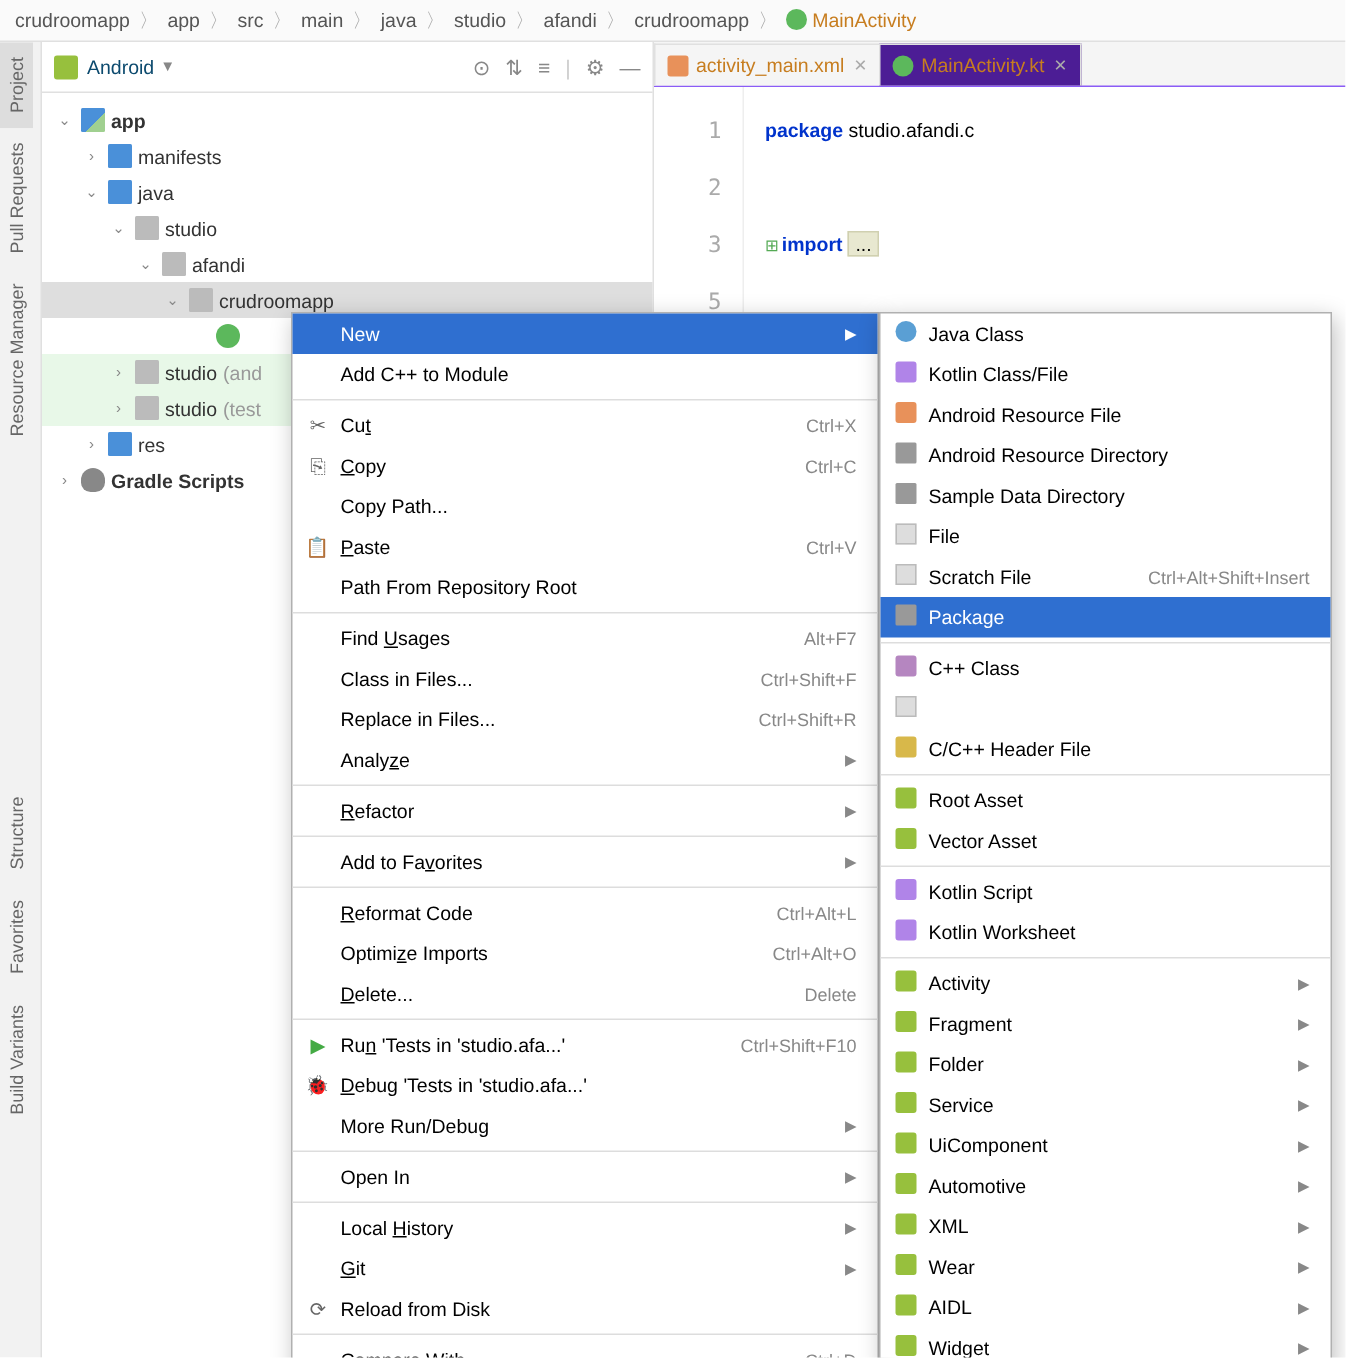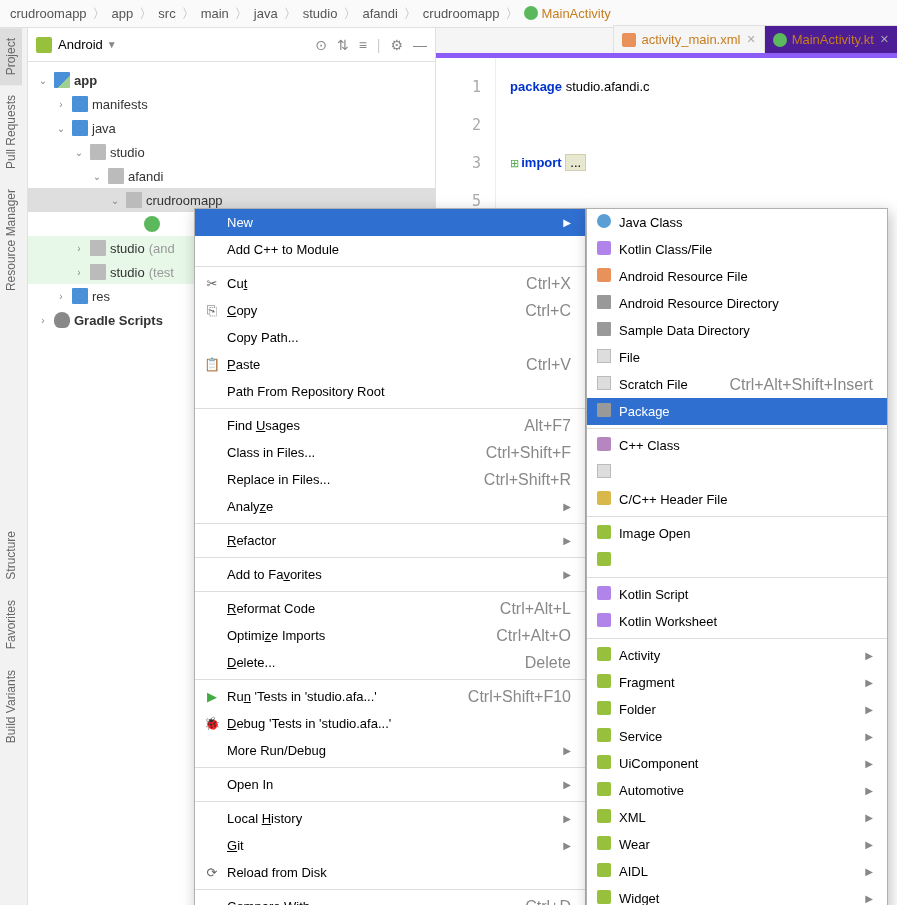--- a/index.html
+++ b/index.html
@@ -14,21 +14,21 @@
 
 
 .left-rail { position:absolute; left:0; top:28px; width:28px; height:calc(100% - 28px); background:#f2f2f2; border-right:1px solid #e0e0e0; }
 .rail-tab { writing-mode:vertical-rl; transform:rotate(180deg); padding:10px 4px; color:#666; cursor:pointer; font-size:12px; text-align:center; }
 .rail-tab.active { background:#ddd; }
 
 
 .project-panel { position:absolute; left:28px; top:28px; width:408px; border-right:1px solid #e0e0e0; background:#fff; }
 .panel-header { height:34px; display:flex; align-items:center; padding:0 8px; border-bottom:1px solid #e0e0e0; }
 .panel-header .android-ico { width:16px; height:16px; margin-right:6px; }
-.panel-header .title { color:#000000; font-weight:500;text-align:right; }
+.panel-header .title { color:#0c4a6e; font-weight:500;text-align:right; }
 .panel-header .arrow { margin-left:4px; color:#888; font-size:10px; }
 .panel-header .tools { margin-left:auto; display:flex; gap:10px; color:#888; }
 .panel-header .tools span { cursor:pointer; font-size:14px; }
 
 .tree { padding:6px 0; }
 .tree-row { display:flex; align-items:center; height:24px; padding-left:8px; cursor:pointer; }
 .tree-row.sel { background:#dedede; }
 .tree-row.green { background:#e8f8e8; }
 .tree-row .tw { width:14px; text-align:center; color:#888; font-size:10px; }
 .tree-row .ico { width:16px; height:16px; margin:0 4px; display:inline-block; }
@@ -39,21 +39,21 @@
 
 
 .fold-blue { background:#4a90d9; border-radius:1px; }
 .fold-gray { background:#bbb; border-radius:1px; }
 .fold-module { background:linear-gradient(135deg,#4a90d9 60%,#a0d090 60%); border-radius:1px; }
 .elephant { background:#888; border-radius:50% 50% 40% 40%; }
 .circle-c { background:#5cb85c; border-radius:50%; }
 
 
 .editor { position:absolute; left:436px; top:28px; right:0; bottom:0; background:#fff; }
-.tabs { height:30px; display:flex; align-items:flex-end; background:#f5f5f5; border-bottom:5px solid #8b5cf6;justify-content:flex-end; }
+.tabs { height:30px; display:flex; align-items:flex-end; background:#f5f5f5; border-bottom:1px solid #8b5cf6; }
 .tab { height:28px; display:flex; align-items:center; padding:0 8px; border:1px solid #e0e0e0; border-bottom:none; margin-right:-1px; background:#f5f5f5; cursor:pointer; }
 .tab.active { background:#4c1d95; }
 .tab .ico { width:14px; height:14px; margin-right:5px; }
 .tab .name { color:#c77d1f; }
 .tab.active .name { color:#c77d1f; }
 .tab .close { margin-left:6px; color:#aaa; font-size:11px; }
 .code { display:flex; }
 .gutter { width:60px; text-align:right; padding:10px 14px 0 0; color:#aaa; font-family:Consolas,monospace; font-size:15px; line-height:38px; background:#fff; border-right:1px solid #eee; }
 .codebody { padding:10px 0 0 14px; font-family:Consolas,monospace; font-size:17px; line-height:38px; }
 .kw { color:#0033cc; font-weight:bold; }
@@ -61,21 +61,21 @@
 .plus { color:#5a5; font-size:11px; margin-right:2px; }
 
 
 .ctx { position:absolute; background:#fff; border:1px solid #b0b0b0; box-shadow:2px 4px 14px rgba(0,0,0,0.25); z-index:50; }
 .ctx-row { display:flex; align-items:center; height:27px; padding:0 14px 0 8px; cursor:pointer; }
 .ctx-row.sel { background:#2f6fd0; color:#fff; }
 .ctx-row .icon { width:18px; margin-right:6px; text-align:center; font-size:13px; color:#666; }
 .ctx-row.sel .icon { color:#fff; }
 .ctx-row .label { flex:1; }
 .ctx-row .label u { text-decoration:underline; }
-.ctx-row .shortcut { color:#888; font-size:16px; margin-left:20px; }
+.ctx-row .shortcut { color:#888; font-size:12px; margin-left:20px; }
 .ctx-row .sub { color:#888; font-size:10px; margin-left:8px; }
 .ctx-row.sel .sub { color:#fff; }
 .ctx-sep { height:1px; background:#ddd; margin:3px 0; }
 
 .ico-android { background:#97c03d; border-radius:2px; }
 .ico-folder { background:#999; border-radius:1px; }
 .ico-java { background:#5a9fd4; border-radius:50%; }
 .ico-kotlin { background:#b084e8; border-radius:2px; }
 .ico-xml { background:#e8915a; border-radius:2px; }
 .ico-purple { background:#b586c0; border-radius:2px; }
@@ -383,24 +383,25 @@
     <div class="ctx-row">
       <span class="icon"><span class="sq ico-file"></span></span>
     </div>
     <div class="ctx-row">
       <span class="icon"><span class="sq ico-yellow"></span></span>
       <span class="label">C/C++ Header File</span>
     </div>
     <div class="ctx-sep"></div>
     <div class="ctx-row">
       <span class="icon"><span class="sq ico-android"></span></span>
-      <span class="label">Image Open</span>
-    </div>
-    <div class="ctx-row">
-      <span class="icon"><span class="sq ico-android"></span></span>
+      <span class="label">Root Asset</span>
+    </div>
+    <div class="ctx-row">
+      <span class="icon"><span class="sq ico-android"></span></span>
+      <span class="label">Vector Asset</span>
     </div>
     <div class="ctx-sep"></div>
     <div class="ctx-row">
       <span class="icon"><span class="sq ico-kotlin"></span></span>
       <span class="label">Kotlin Script</span>
     </div>
     <div class="ctx-row">
       <span class="icon"><span class="sq ico-kotlin"></span></span>
       <span class="label">Kotlin Worksheet</span>
     </div>

